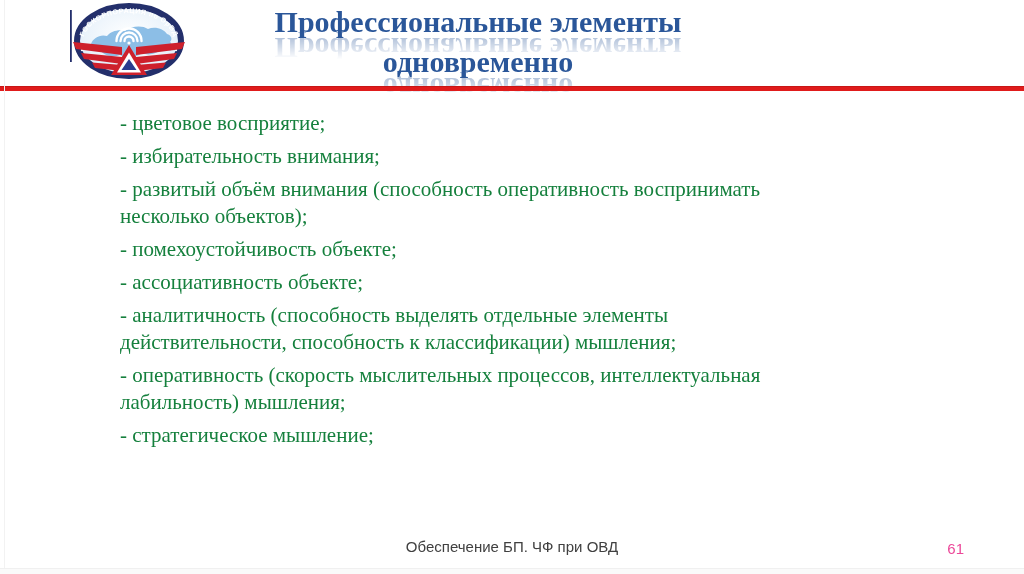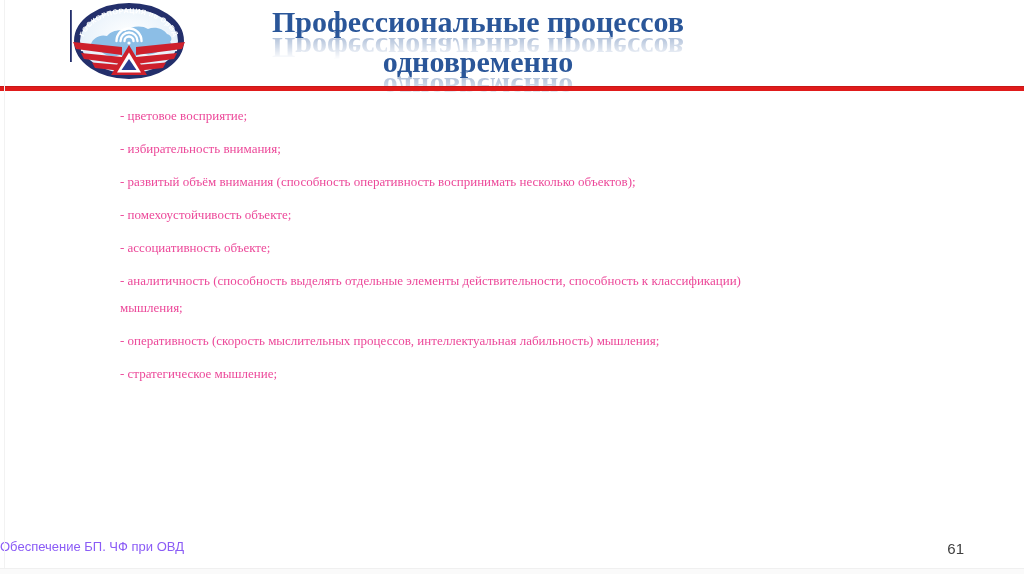--- a/index.html
+++ b/index.html
@@ -22,36 +22,36 @@
 
   .logo-svg { position:absolute; left:70px; top:3px; width:120px; height:80px; }
 
   .red-divider {
     position:absolute; left:0; top:86px; width:1024px; height:4px;
     background:#E01B1B; border-top:1px solid #C81616;
   }
 
   
   .bullets {
-    position:absolute; left:120px; top:102px; width:683px;
-    font-size:13px; line-height:27px; color:#ec4899;
+    position:absolute; left:120px; top:110px; width:683px;
+    font-size:21px; line-height:27px; color:#15803d;
     font-family:"Liberation Serif","DejaVu Serif",serif;
   }
   .bullet { margin:0 0 6px 0; }
 
   
   .footer-caption {
-    position:absolute; left:0; right:0; top:537px; 
+    position:absolute; left:0; right:0; top:537px; text-align:center;
     font-family:"Liberation Sans","DejaVu Sans",sans-serif;
-    font-size:13px; line-height:20px; color:#8b5cf6;
+    font-size:15px; line-height:20px; color:#404040;
   }
   .page-number {
     position:absolute; top:540px; right:60px;
     font-family:"Liberation Sans","DejaVu Sans",sans-serif;
-    font-size:15px; color:#404040;
+    font-size:15px; color:#ec4899;
   }
   .bottom-strip {
     position:absolute; left:0; right:0; bottom:0; height:5px;
     background:#FAFAFA; border-top:1px solid #F0F0F0;
   }
   .left-hairline {
     position:absolute; left:4px; top:0; width:1px; height:568px;
     background:#F2F2F2;
   }
 </style>
@@ -104,21 +104,21 @@
     </g>
 
     <g>
       <path d="M59,42 L41,72 L77,72 Z" fill="#CE202C"></path>
       <path d="M59,49.5 L47,69.5 L71,69.5 Z" fill="#ffffff"></path>
       <path d="M59,56 L51.5,67 L66.5,67 Z" fill="#2A3B8F"></path>
     </g>
   </svg>
 
   <div class="title-box">
-    <div class="title-line">Профессиональные процессов</div>
+    <div class="title-line">Профессиональные элементы</div>
     <div class="title-line">одновременно</div>
   </div>
 
   <div class="red-divider"></div>
 
   <div class="bullets">
       <p class="bullet">- цветовое восприятие;</p>
       <p class="bullet">- избирательность внимания;</p>
       <p class="bullet">- развитый объём внимания (способность оперативность воспринимать несколько объектов);</p>
       <p class="bullet">- помехоустойчивость объекте;</p>

